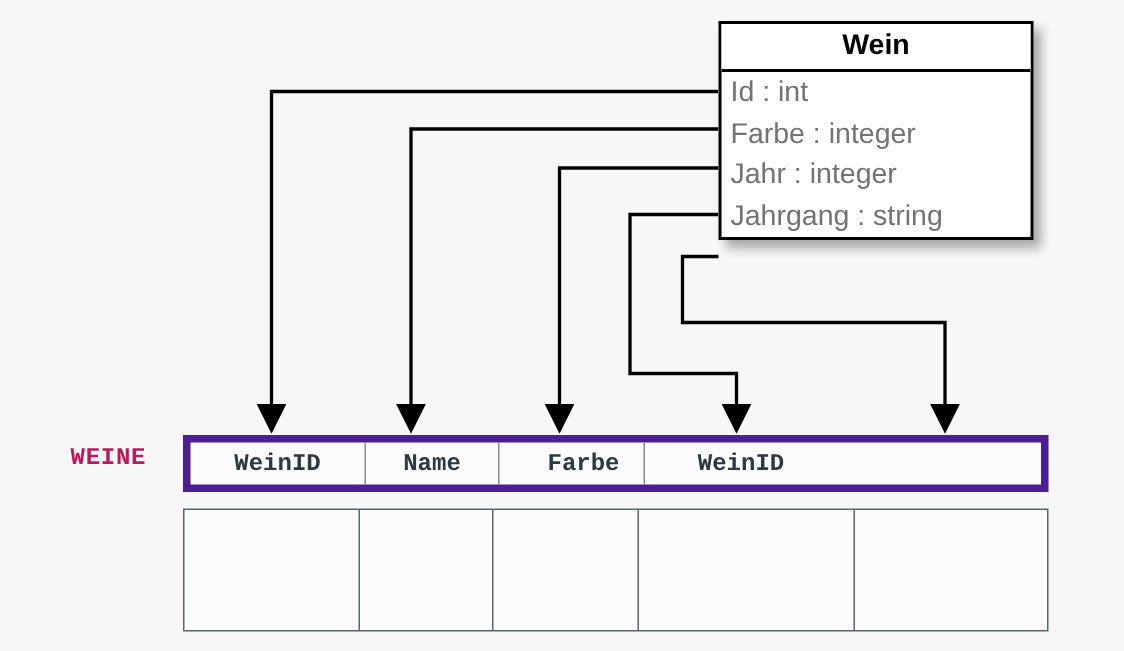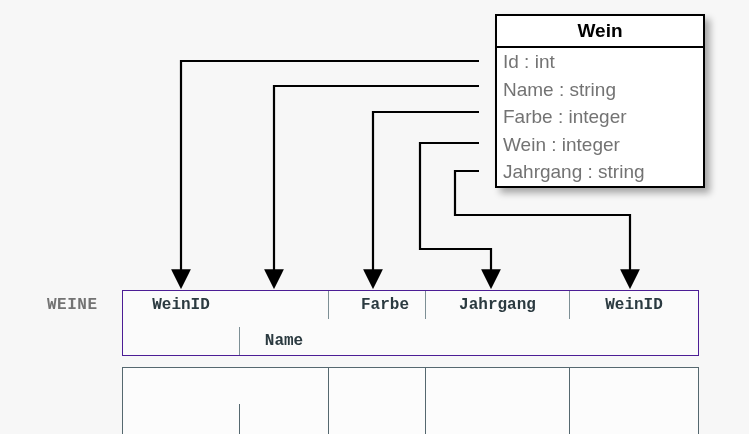--- a/index.html
+++ b/index.html
@@ -24,21 +24,21 @@
     position: absolute;
     left: 0;
     top: 0;
     width: 749px;
     height: 434px;
   }
 
   
   #uml-class {
     position: absolute;
-    left: 495px;
+    left: 479px;
     top: 14px;
     width: 210px;
     box-sizing: border-box;
     background: #ffffff;
     border: 2px solid #000000;
     box-shadow: 5px 5px 7px rgba(0,0,0,0.33);
     z-index: 5;
   }
   #uml-class-name {
     text-align: center;
@@ -62,36 +62,37 @@
 
   
   #table-label {
     position: absolute;
     left: 47px;
     top: 296px;
     font-family: "Liberation Mono", "DejaVu Sans Mono", monospace;
     font-weight: bold;
     font-size: 16px;
     letter-spacing: 0.5px;
-    color: #737373;
+    color: #be185d;
     z-index: 4;
   }
   #weine-table {
     position: absolute;
     left: 122px;
     top: 290px;
     z-index: 4;
   }
   .tbl-row {
     display: flex;
   }
   .tbl-head {
-    border: 1px solid #4c1d95;
+    border: 5px solid #4c1d95;
     background: #fbfbfb;
     box-sizing: border-box;
+    align-items: flex-end;
   }
   .tbl-head .cell + .cell {
     border-left: 1px solid #7d8f95;
   }
   .tbl-body {
     margin-top: 11px;
     border: 1px solid #55686f;
     background: #fcfcfc;
     box-sizing: border-box;
     height: 82px;
@@ -110,21 +111,21 @@
     justify-content: center;
     height: 100%;
   }
   .tbl-head .cell {
     height: 28px;
   }
   .tbl-body .cell {
     height: 80px;
   }
   .col-0 { width: 116px; }
-  .col-1 { width: 89px; margin-top: 36px; }
+  .col-1 { width: 89px; }
   .col-2 { width: 97px; padding-left: 16px; }
   .col-3 { width: 144px; }
   .col-4 { width: 129px; }
 </style>
 </head>
 <body>
 
 <div id="canvas">
 
   <svg id="connectors" viewBox="0 0 749 434" width="749" height="434">
@@ -139,35 +140,33 @@
       <path d="M 479 112 L 373 112 L 373 272" marker-end="url(#arrowhead)"></path>
       <path d="M 479 143 L 420 143 L 420 249 L 491 249 L 491 272" marker-end="url(#arrowhead)"></path>
       <path d="M 479 171 L 455 171 L 455 215 L 630 215 L 630 272" marker-end="url(#arrowhead)"></path>
     </g>
   </svg>
 
   <div id="uml-class">
     <div id="uml-class-name">Wein</div>
     <div id="uml-attributes">
       <div class="uml-attr">Id : int</div>
-      <div class="uml-attr">Name : string</div>
       <div class="uml-attr">Farbe : integer</div>
-      <div class="uml-attr">Wein : integer</div>
+      <div class="uml-attr">Jahr : integer</div>
       <div class="uml-attr">Jahrgang : string</div>
     </div>
   </div>
 
   <div id="table-label">WEINE</div>
 
   <div id="weine-table">
     <div class="tbl-row tbl-head">
       <div class="cell col-0">WeinID</div>
       <div class="cell col-1">Name</div>
       <div class="cell col-2">Farbe</div>
-      <div class="cell col-3">Jahrgang</div>
       <div class="cell col-4">WeinID</div>
     </div>
     <div class="tbl-row tbl-body">
       <div class="cell col-0"></div>
       <div class="cell col-1"></div>
       <div class="cell col-2"></div>
       <div class="cell col-3"></div>
       <div class="cell col-4"></div>
     </div>
   </div>

